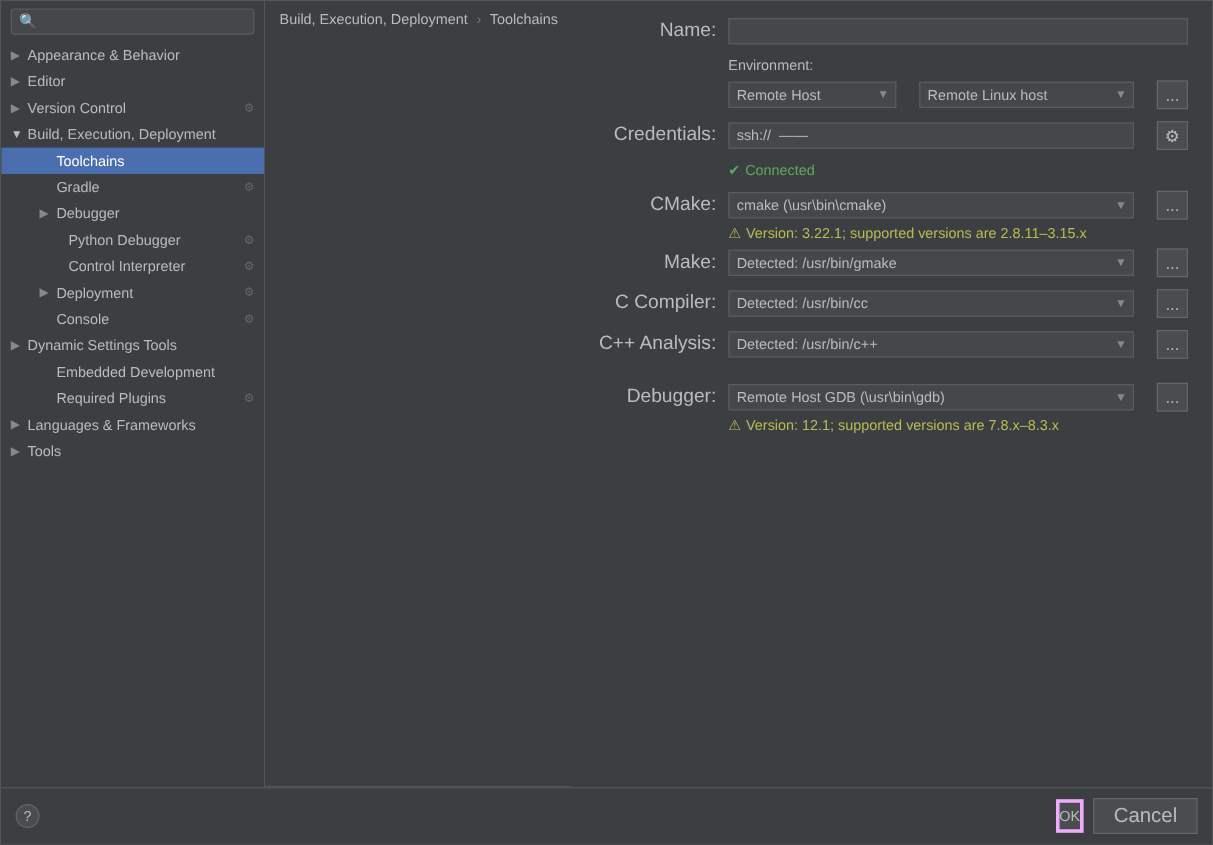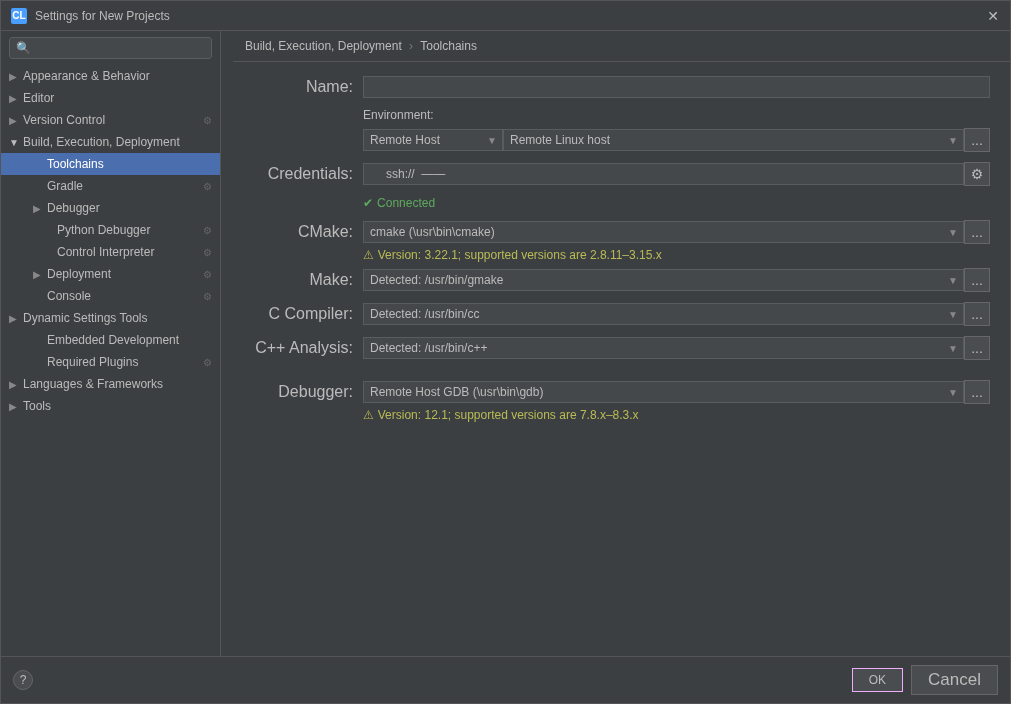--- a/index.html
+++ b/index.html
@@ -83,24 +83,22 @@
     .sidebar-item.indent3 { padding-left: 42px; }
     .sidebar-item .gear-icon {
       margin-left: auto;
       color: #666;
       font-size: 10px;
     }
     
     .main-content {
       flex: 1;
       display: flex;
-      flex-direction: column;
       background: #3c3f41;
       overflow: hidden;
-      margin-left: 12px;
     }
     .breadcrumb {
       padding: 8px 12px;
       color: #bbbbbb;
       font-size: 12px;
       border-bottom: 1px solid #555;
     }
     .breadcrumb .sep { margin: 0 4px; color: #777; }
     .content-area {
       display: flex;
@@ -156,28 +154,28 @@
       color: #bbbbbb;
       font-size: 16px;
       text-align: right;
       padding-right: 10px;
       flex-shrink: 0;
     }
     .form-field {
       flex: 1;
       display: flex;
       align-items: center;
-      gap: 0;
+      gap: 19px;
     }
     .text-input {
       flex: 1;
       background: #45484a;
       border: 1px solid #5a5d5f;
       color: #bbbbbb;
-      padding: 3px 22px;
+      padding: 3px 6px;
       outline: none;
       font-size: 12px;
     }
     .select-wrapper {
       flex: 1;
       position: relative;
       display: flex;
       align-items: center;
     }
     .select-wrapper select {
@@ -235,23 +233,23 @@
       padding: 8px 12px;
       display: flex;
       align-items: center;
       justify-content: flex-end;
       gap: 8px;
       background: #3c3f41;
     }
     .footer-left { margin-right: auto; }
     .btn-ok {
       background: #4a4d4f;
-      border: 1px solid #f0abfc;
-      color: #bbbbbb;
-      padding: 4px 16px;
+      border: 3px solid #f0abfc;
+      color: #bbbbbb;
+      padding: 4px 0;
       cursor: pointer;
       font-size: 12px;
     }
     .btn-cancel {
       background: #4a4d4f;
       border: 1px solid #666;
       color: #bbbbbb;
       padding: 4px 16px;
       cursor: pointer;
       font-size: 17px;
@@ -267,25 +265,20 @@
       font-size: 12px;
     }
     .name-row { margin-bottom: 10px; }
     .row-with-warning { margin-bottom: 4px; }
   </style>
 </head>
 <body>
 
 <div class="dialog">
 
-  <div class="title-bar">
-    <div class="app-icon">CL</div>
-    <span class="title-text">Settings for New Projects</span>
-    <div class="close-btn">✕</div>
-  </div>
 
   <div class="dialog-body">
 
     <div class="sidebar">
       <input class="search-box" type="text" placeholder="🔍" style="">
 
       <div class="sidebar-item" style="padding-left:8px">
         <span class="arrow">▶</span>
         <span>Appearance &amp; Behavior</span>
       </div>

